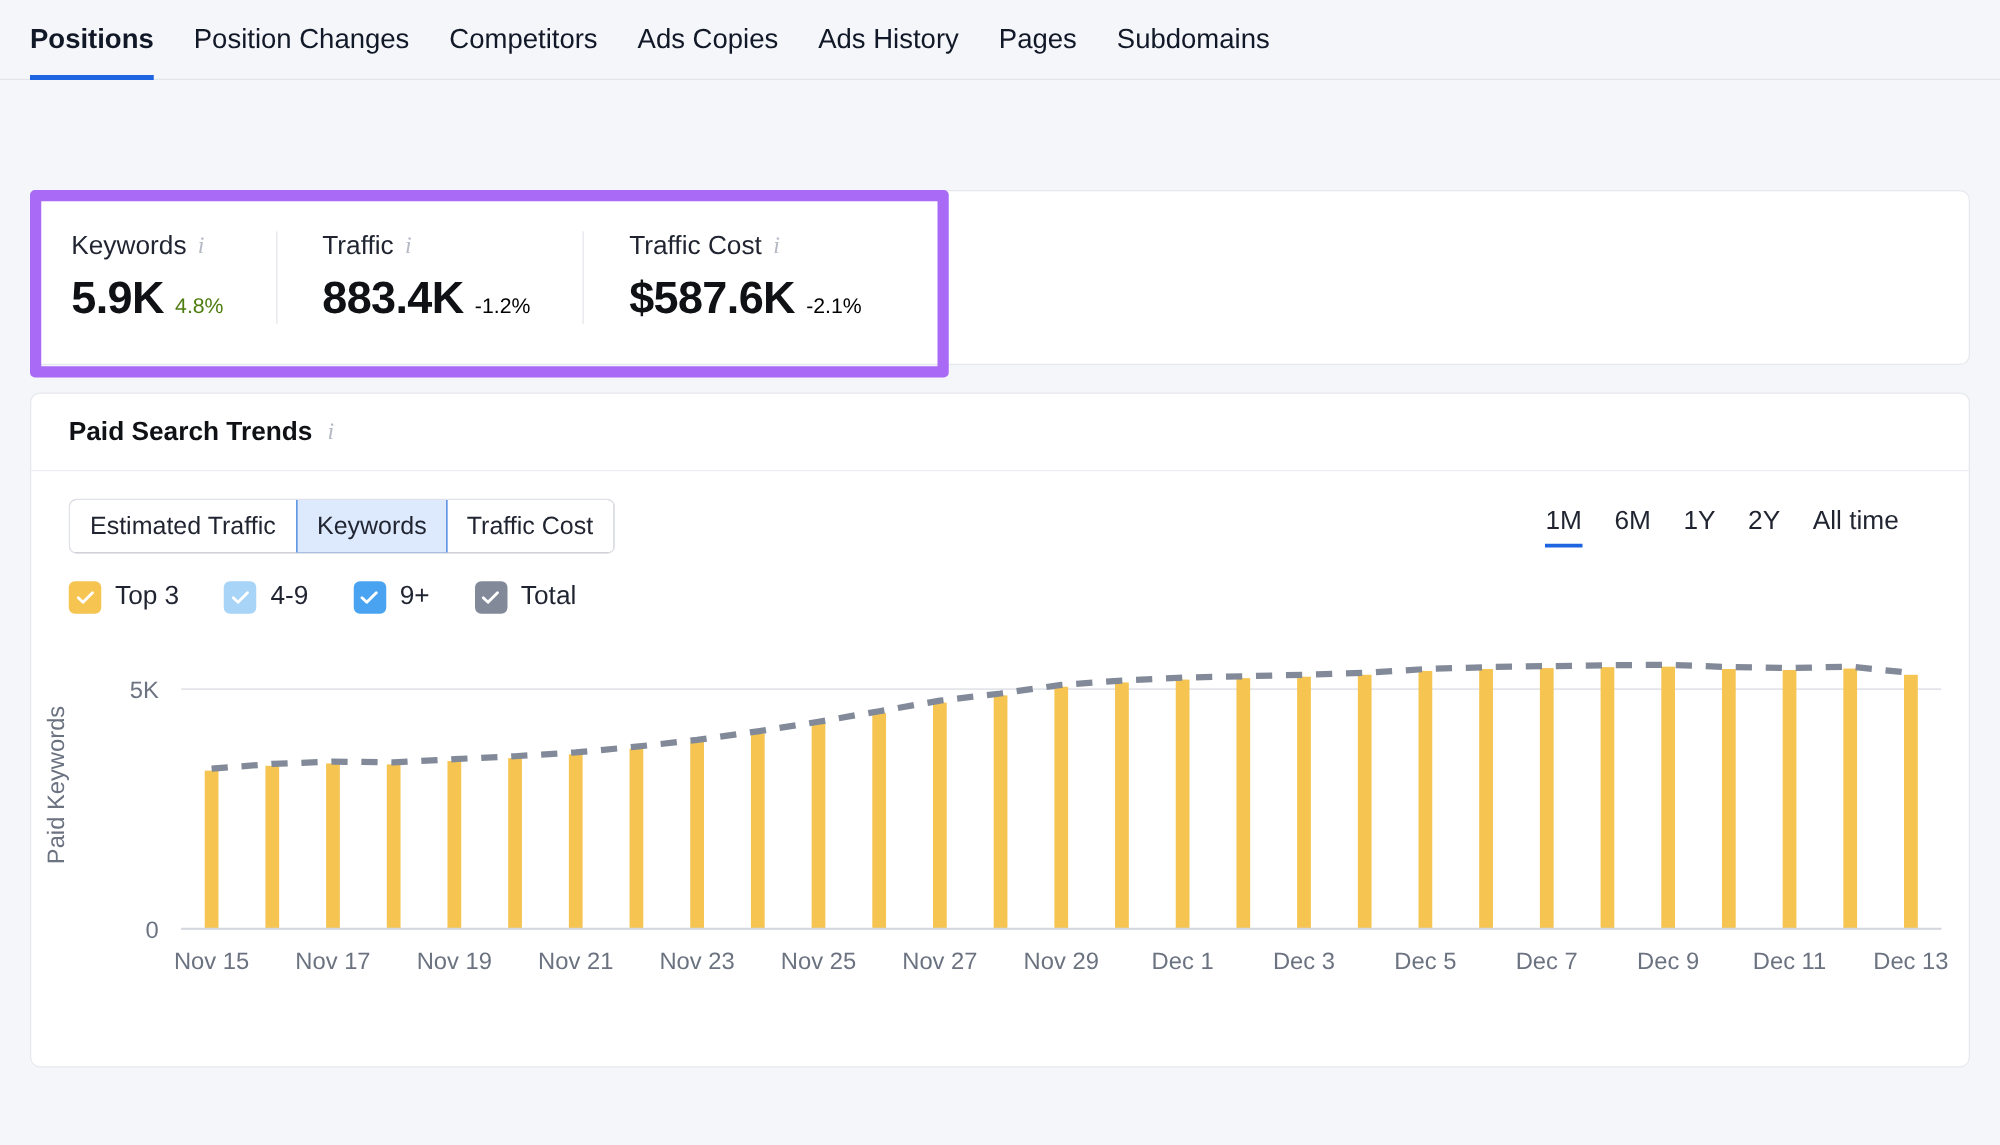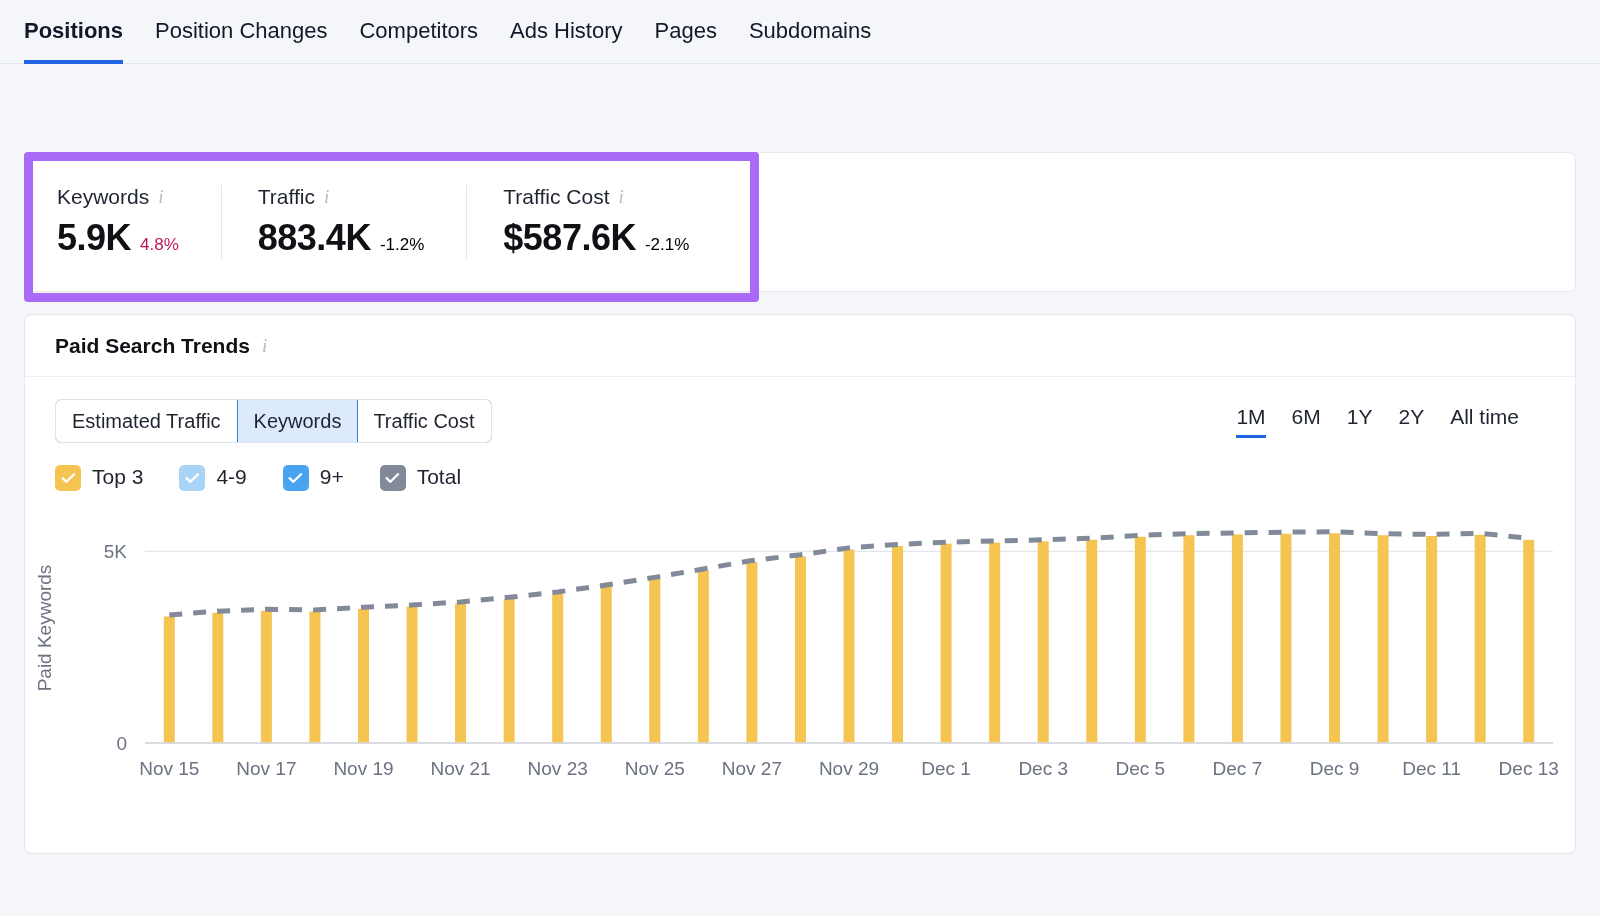--- a/index.html
+++ b/index.html
@@ -135,21 +135,21 @@
     align-items: baseline;
     gap: 9px;
   }
   .metric-number {
     font-size: 36px;
     font-weight: bold;
     letter-spacing: -0.5px;
     color: #0f1115;
   }
   .metric-delta { font-size: 17px; }
-  .delta-up { color: #be185d; }
+  .delta-up { color: #4d7c0f; }
   .delta-down { color: #000000; }
   .info-i {
     font-family: "Liberation Serif", serif;
     font-style: italic;
     font-size: 19px;
     color: #b4b9c4;
     cursor: pointer;
   }
   .purple-box {
     position: absolute;
@@ -269,20 +269,21 @@
   }
   .chart-svg { display: block; }
 </style>
 </head>
 <body>
 
 <div class="tabbar">
   <div class="tab active"><span>Positions</span></div>
   <div class="tab"><span>Position Changes</span></div>
   <div class="tab"><span>Competitors</span></div>
+  <div class="tab"><span>Ads Copies</span></div>
   <div class="tab"><span>Ads History</span></div>
   <div class="tab"><span>Pages</span></div>
   <div class="tab"><span>Subdomains</span></div>
 </div>
 
 <div class="filterrow">
 </div>
 
 <div class="metrics-wrap">
   <div class="metrics-inner">

